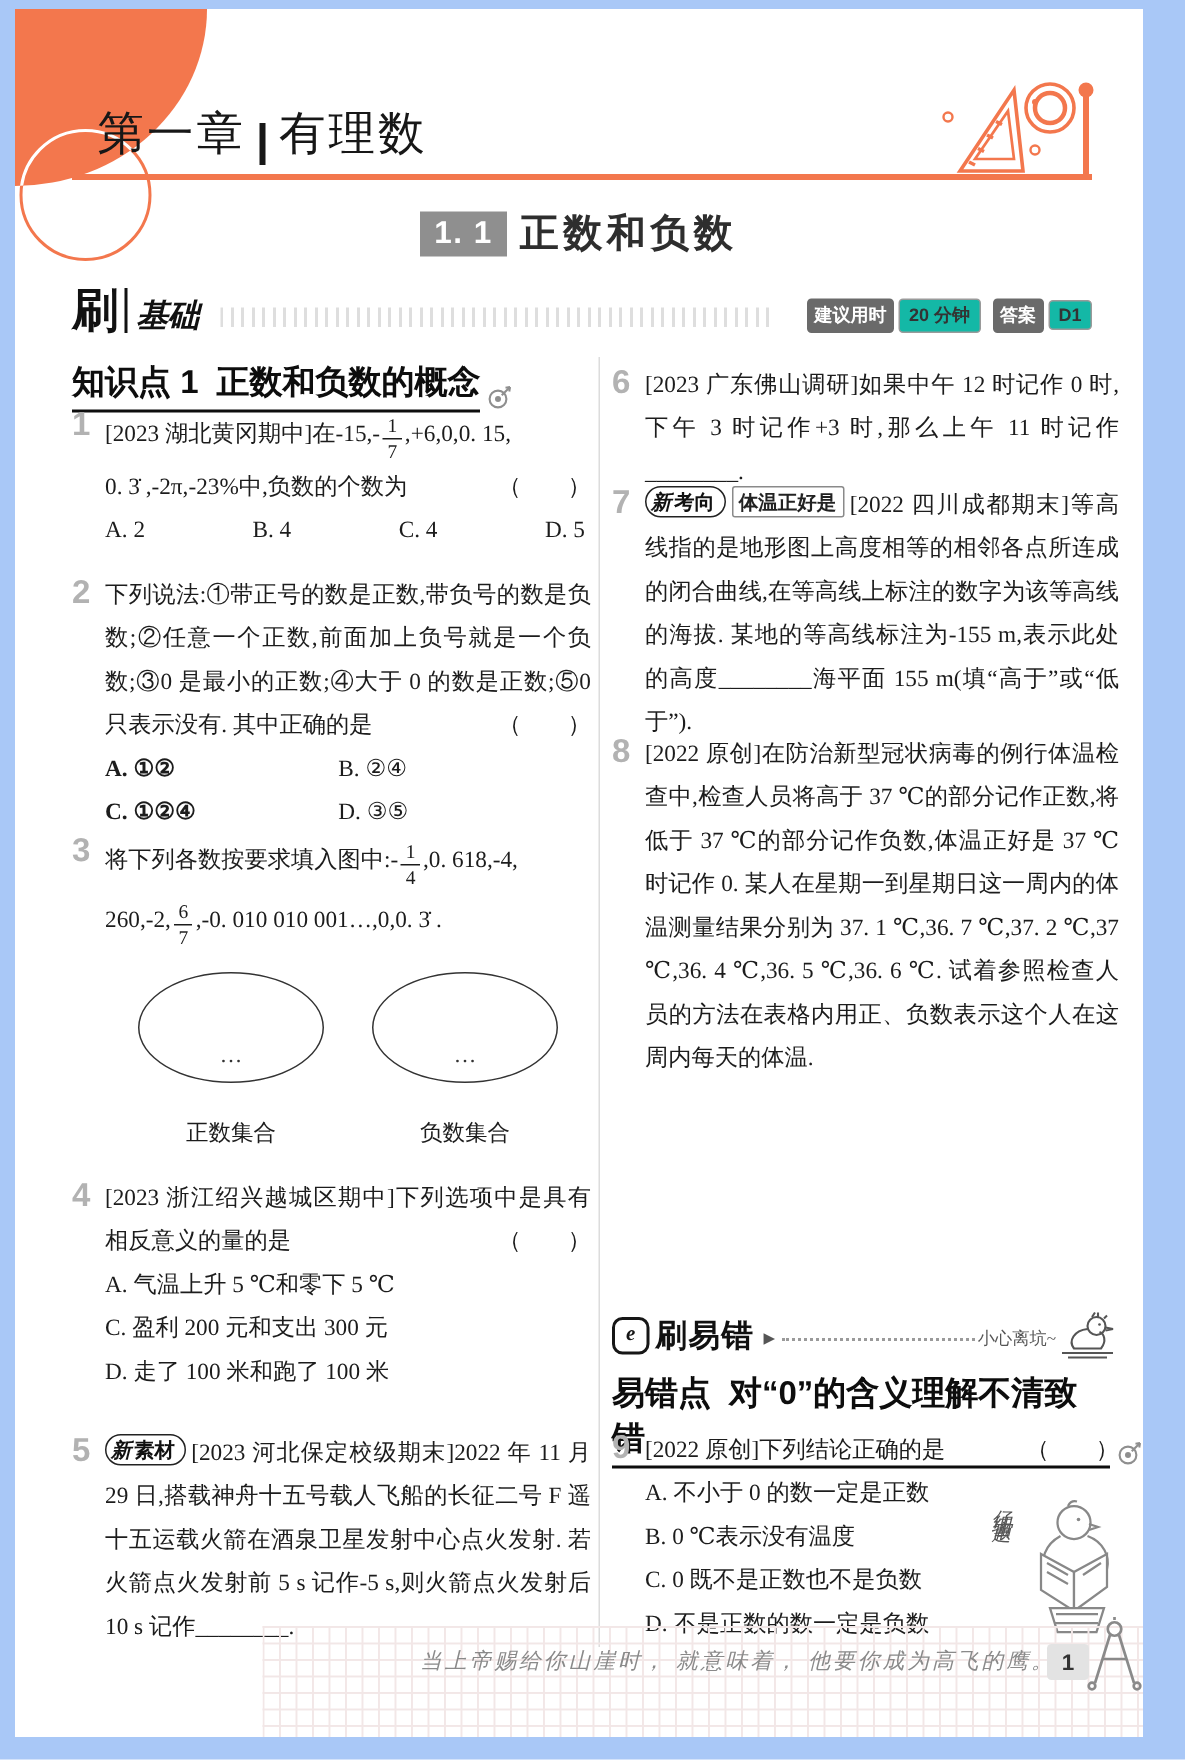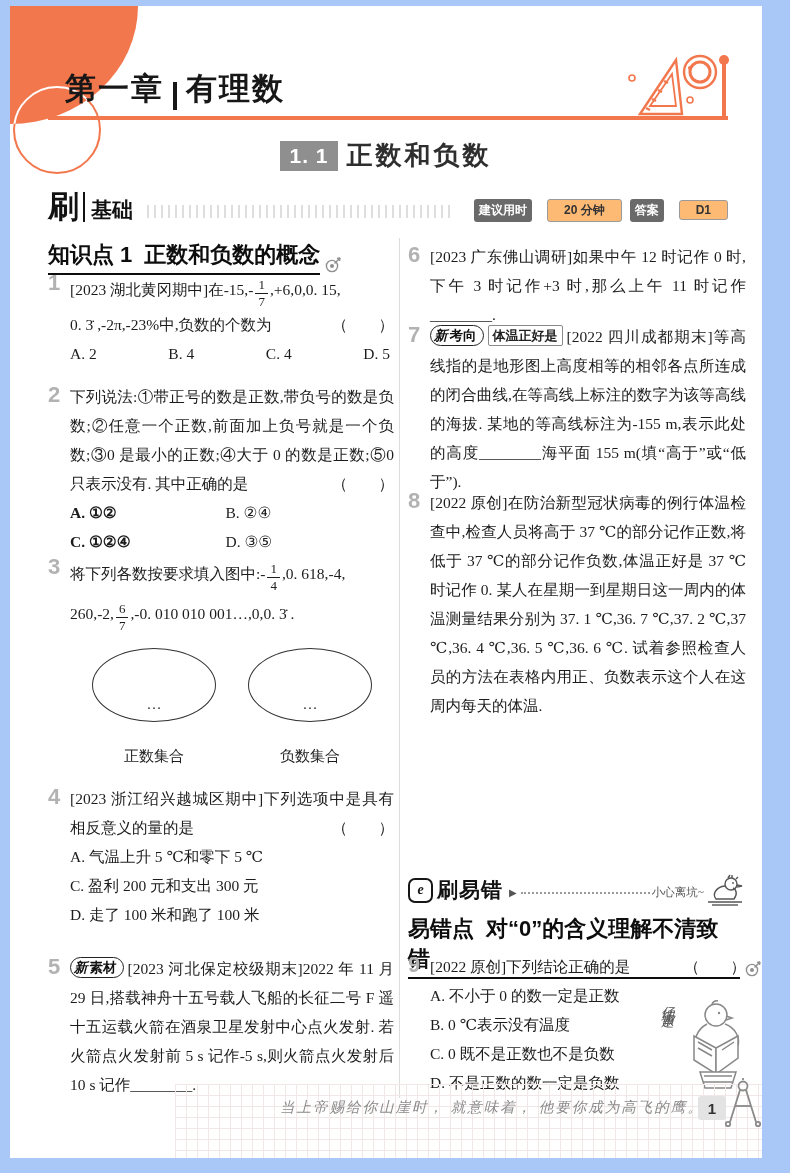--- a/index.html
+++ b/index.html
@@ -23,46 +23,46 @@
     position:absolute;left:0;top:0;width:128px;height:118px;background:#f3774d;
     border-bottom-right-radius:100% 100%;overflow:hidden;
   }
   .corner-circle-white{
     position:absolute;left:3px;top:80px;width:84px;height:84px;border-radius:50%;
     border:2px solid #ffffff;
   }
   
   .chapter{
     position:absolute;left:55px;top:62px;display:flex;align-items:flex-end;
-    font-family:"Liberation Sans","DejaVu Sans",sans-serif;font-weight:700;font-size:31px;color:#171717;
+    font-family:"Liberation Sans","DejaVu Sans",sans-serif;font-weight:400;font-size:31px;color:#171717;
     letter-spacing:2px;
   }
   .chapter .bar{width:4px;height:28px;background:#171717;margin:0 9px;}
   .rule{position:absolute;left:38px;top:110px;width:680px;height:4px;background:#f3774d;}
   .hdr-icon{position:absolute;left:614px;top:42px;}
   
   .sec-title{position:absolute;left:0;top:132px;width:100%;display:flex;justify-content:center;align-items:center;}
   .sec-no{
     background:#8f8f8f;color:#fff;font-family:"Liberation Sans","DejaVu Sans",sans-serif;
     font-weight:bold;font-size:21px;padding:3px 9px;letter-spacing:1px;
   }
   .sec-name{font-weight:900;font-size:26px;color:#2e2e2e;margin-left:9px;letter-spacing:3px;}
   
   .band{position:absolute;left:38px;top:180px;width:680px;display:flex;align-items:center;}
   .band .brush{font-family:"Liberation Sans","DejaVu Sans",sans-serif;font-weight:900;font-size:31px;color:#111;}
   .band .vbar{width:2px;height:30px;background:#111;margin:0 6px 0 4px;}
-  .band .blabel{font-family:"Liberation Sans","DejaVu Sans",sans-serif;font-weight:900;font-size:21px;color:#111;margin-top:6px;}
+  .band .blabel{font-family:"Liberation Sans","DejaVu Sans",sans-serif;font-weight:900;font-size:21px;color:#111;margin-top:6px;font-style:italic;}
   .band .stripes{
     flex:1;height:13px;margin:8px 14px 0 14px;
     background:repeating-linear-gradient(90deg,#dedede 0 2px,transparent 2px 7px);
   }
   .badge{display:flex;align-items:center;margin-left:8px;margin-top:6px;font-family:"Liberation Sans","DejaVu Sans",sans-serif;}
   .badge .bl{background:#6a6a6a;color:#fff;font-size:12px;font-weight:bold;padding:3px 5px;border-radius:3px;}
-  .badge .bv{background:#fdba74;border:1px solid #9a9a9a;color:#333;font-size:12px;font-weight:bold;
-    padding:2px 16px;border-radius:3px;margin-left:15px;}
+  .badge .bv{background:#14b8a6;border:1px solid #9a9a9a;color:#333;font-size:12px;font-weight:bold;
+    padding:2px 6px;border-radius:3px;margin-left:3px;}
   
   .divider{position:absolute;left:389px;top:232px;width:1px;height:860px;background:#dcdcdc;}
   .kp{position:absolute;display:flex;align-items:flex-end;}
   .kp .kp-text{
     font-family:"Liberation Sans","DejaVu Sans",sans-serif;font-weight:900;font-size:22px;color:#0d0d0d;
     border-bottom:2px solid #0d0d0d;padding-bottom:3px;
   }
   .kp .kp-text .gap{display:inline-block;width:12px;}
   .kp svg{margin-left:5px;margin-bottom:2px;}
   .q{position:absolute;padding-left:22px;font-size:15.5px;line-height:29px;}

